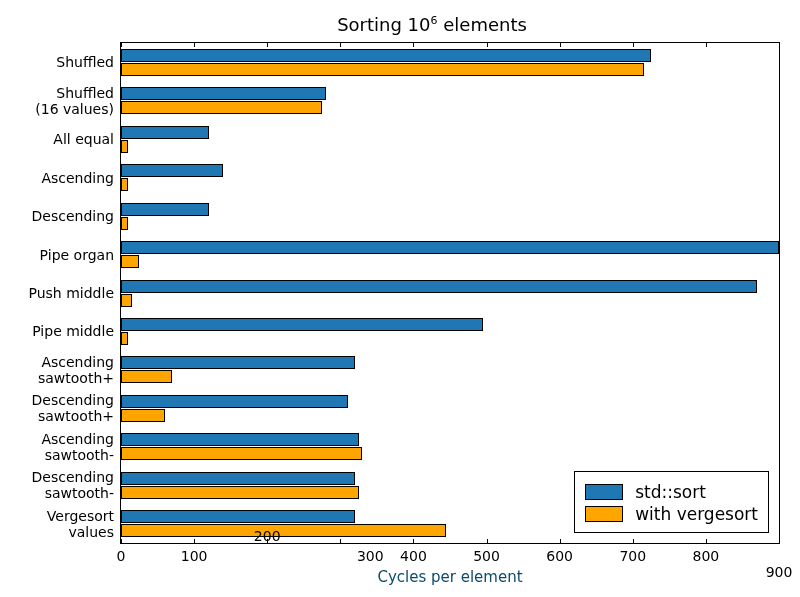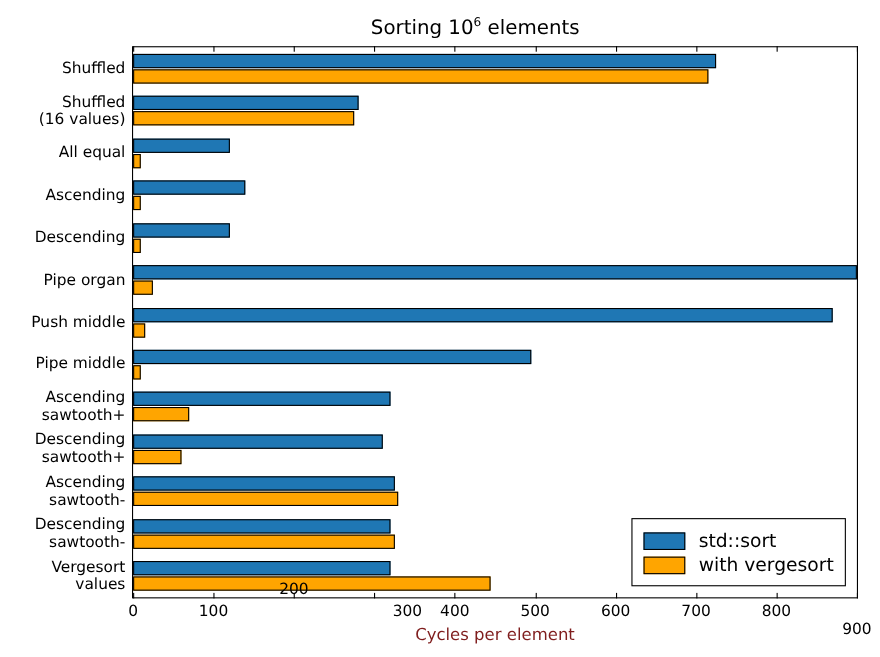--- a/index.html
+++ b/index.html
@@ -35,21 +35,21 @@
     border: 1px solid #000;
     box-sizing: border-box;
   }
   .xlabel {
     position: absolute;
     left: 120px;
     width: 660px;
     top: 568px;
     text-align: center;
     font-size: 15px;
-    color: #7f1d1d;
+    color: #0c4a6e;
   }
   .xtick {
     position: absolute;
     font-size: 14px;
     color: #000;
     text-align: center;
     transform: translateX(-50%);
   }
   .xtick-mark {
     position: absolute;

